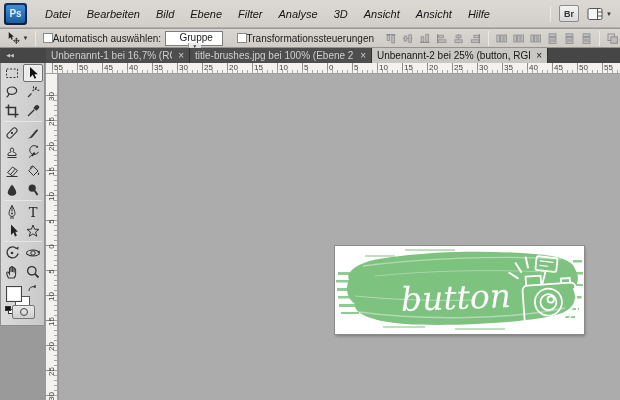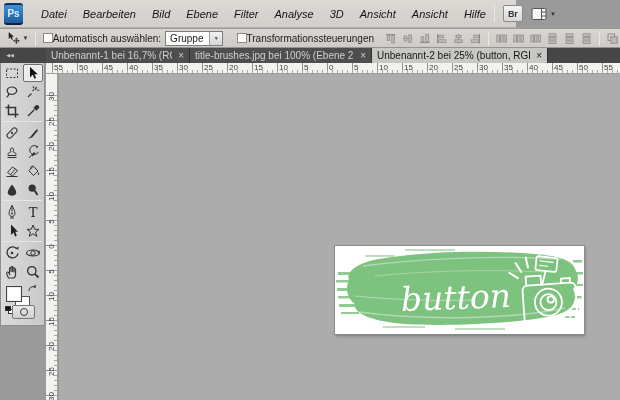--- a/index.html
+++ b/index.html
@@ -1,23 +1,23 @@
 <!DOCTYPE html>
 <html><head>
 <meta charset="utf-8">
 <style>
   * { margin:0; padding:0; box-sizing:border-box; }
   html,body { width:620px; height:400px; }
   body { font-family:"Liberation Sans", sans-serif; background:#9a9a9a; overflow:hidden; }
   .app { position:absolute; left:0; top:0; width:620px; height:400px; background:#9a9a9a; }
 
   
-  .menubar { position:absolute; left:0; top:0; width:516px; height:28px;
+  .menubar { position:absolute; left:0; top:0; width:620px; height:28px;
     background:linear-gradient(#dcd9d4,#d2cfca); border-bottom:1px solid #b3b0ab;
-    display:flex; align-items:center; }
+    display:flex; align-items:center;justify-content:center; }
   .ps-logo { width:23px; height:22px; margin-left:4px; border-radius:3px;
     background:linear-gradient(#14335f,#0a1f3d); display:flex; align-items:center; justify-content:center; }
   .ps-logo span { display:block; width:19px; height:18px; border-radius:2px;
     background:linear-gradient(#3f8fd6,#1d5d9e); color:#dff0ff; font-size:10px; font-weight:bold;
     text-align:center; line-height:18px; }
   .menu-items { display:flex; align-items:center; margin-left:10px; }
   .menu-item { font-size:11px; color:#141414; padding:3px 8px; cursor:default;font-style:italic; }
   .menu-right { margin-left:auto; display:flex; align-items:center; margin-right:8px; gap:8px; }
   .msep { width:1px; height:16px; background:#a8a5a0; border-right:1px solid #ece9e4; }
   .br-btn { font-size:9px; font-weight:bold; color:#333; width:20px; height:17px;
@@ -29,21 +29,21 @@
   
   .optionsbar { position:absolute; left:0; top:29px; width:620px; height:19px;
     background:linear-gradient(#d9d6d1,#cfccc7); border-bottom:1px solid #96938e;
     display:flex; align-items:center; font-size:10px; color:#1c1c1c; }
   .osep { width:1px; height:15px; background:#a8a5a0; border-right:1px solid #ece9e4; margin:0 7px; }
   .tool-opt-icon { margin-left:6px; width:16px; height:16px; }
   .opt-caret { font-size:6px; color:#333; margin-left:2px; }
   .chk { width:10px; height:10px; background:#fff; border:1px solid #8a8a8a; display:inline-block; }
   .olbl { white-space:nowrap; }
   .combo { margin-left:4px; width:64px; height:15px; background:#fff; border:1px solid #7d7d7d;
-    display:flex; align-items:center; font-size:10px; }
+    display:flex; align-items:center; font-size:10px;flex-direction:column; }
   .combo > span:first-child { flex:1; padding-left:4px; }
   .combo-btn { width:13px; height:13px; background:linear-gradient(#f2f2f2,#d5d5d5);
     border-left:1px solid #9a9a9a; font-size:5px; color:#444; display:flex; align-items:center; justify-content:center; }
   .chk2 { margin-left:14px; }
   .align-icons { display:flex; align-items:center; gap:2px; margin-left:9px; }
   .align-btn { width:15px; height:15px; display:flex; align-items:center; justify-content:center; }
 
   
   .tabstrip { position:absolute; left:0; top:48px; width:620px; height:15px; background:#464646; }
   .collapse { position:absolute; left:3px; top:2px; width:14px; height:10px; background:none; border:none;

